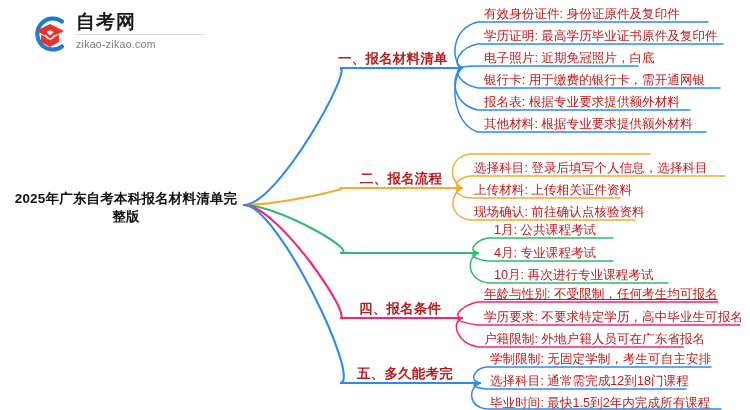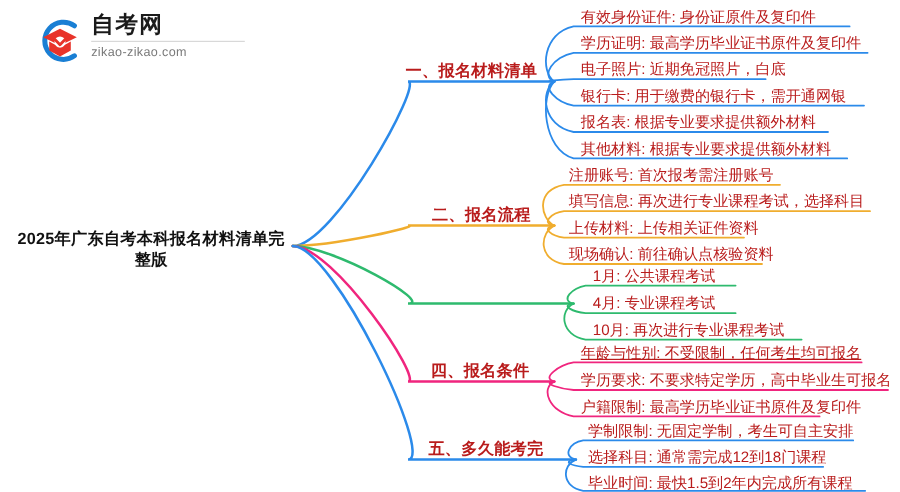--- a/index.html
+++ b/index.html
@@ -151,32 +151,31 @@
 
   <div class="branch-label" style="left:338px; top:51px;">一、报名材料清单</div>
   <div class="leaf" style="left:484px; top:6px;">有效身份证件: 身份证原件及复印件</div>
   <div class="leaf" style="left:484px; top:28px;">学历证明: 最高学历毕业证书原件及复印件</div>
   <div class="leaf" style="left:484px; top:50px;">电子照片: 近期免冠照片，白底</div>
   <div class="leaf" style="left:484px; top:72px;">银行卡: 用于缴费的银行卡，需开通网银</div>
   <div class="leaf" style="left:484px; top:94px;">报名表: 根据专业要求提供额外材料</div>
   <div class="leaf" style="left:484px; top:116px;">其他材料: 根据专业要求提供额外材料</div>
 
   <div class="branch-label" style="left:360px; top:171px;">二、报名流程</div>
-  <div class="leaf" style="left:474px; top:138px;">注册账号: 首次报考需注册账号</div>
-  <div class="leaf" style="left:474px; top:160px;">填写信息: 再次进行专业课程考试，选择科目</div>
+  <div class="leaf" style="left:474px; top:160px;">选择科目: 登录后填写个人信息，选择科目</div>
   <div class="leaf" style="left:474px; top:182px;">上传材料: 上传相关证件资料</div>
   <div class="leaf" style="left:474px; top:204px;">现场确认: 前往确认点核验资料</div>
 
   <div class="leaf" style="left:494px; top:222px;">1月: 公共课程考试</div>
   <div class="leaf" style="left:494px; top:245px;">4月: 专业课程考试</div>
   <div class="leaf" style="left:494px; top:267px;">10月: 再次进行专业课程考试</div>
 
   <div class="branch-label" style="left:359px; top:301px;">四、报名条件</div>
   <div class="leaf" style="left:484px; top:286px;text-decoration:underline;">年龄与性别: 不受限制，任何考生均可报名</div>
   <div class="leaf" style="left:484px; top:309px;">学历要求: 不要求特定学历，高中毕业生可报名</div>
-  <div class="leaf" style="left:484px; top:331px;">户籍限制: 最高学历毕业证书原件及复印件</div>
+  <div class="leaf" style="left:484px; top:331px;">户籍限制: 外地户籍人员可在广东省报名</div>
 
   <div class="branch-label" style="left:357px; top:366px;">五、多久能考完</div>
   <div class="leaf" style="left:490px; top:351px;">学制限制: 无固定学制，考生可自主安排</div>
   <div class="leaf" style="left:490px; top:373px;">选择科目: 通常需完成12到18门课程</div>
   <div class="leaf" style="left:490px; top:395px;">毕业时间: 最快1.5到2年内完成所有课程</div>
 
 </div>
 
 </body></html>

